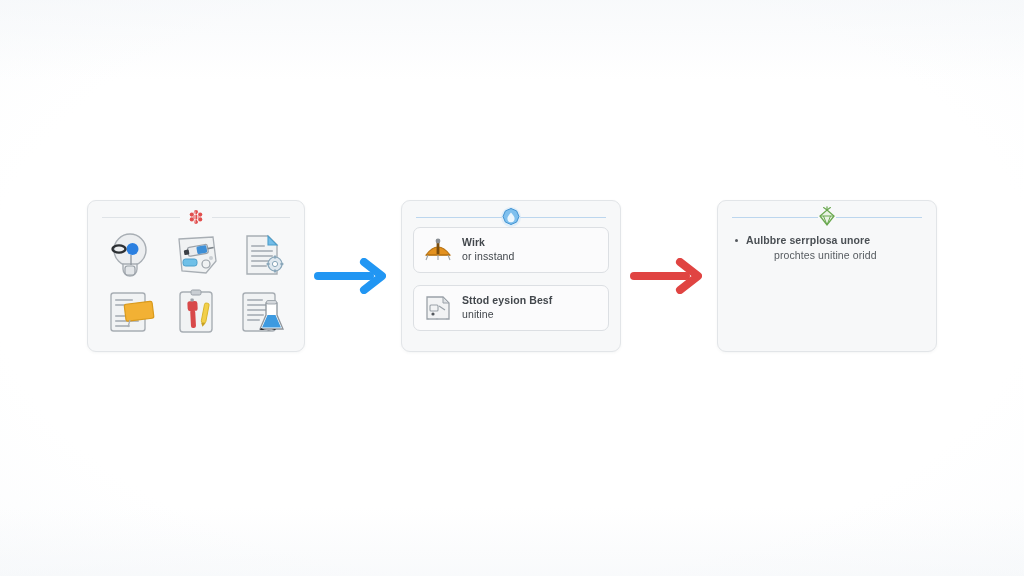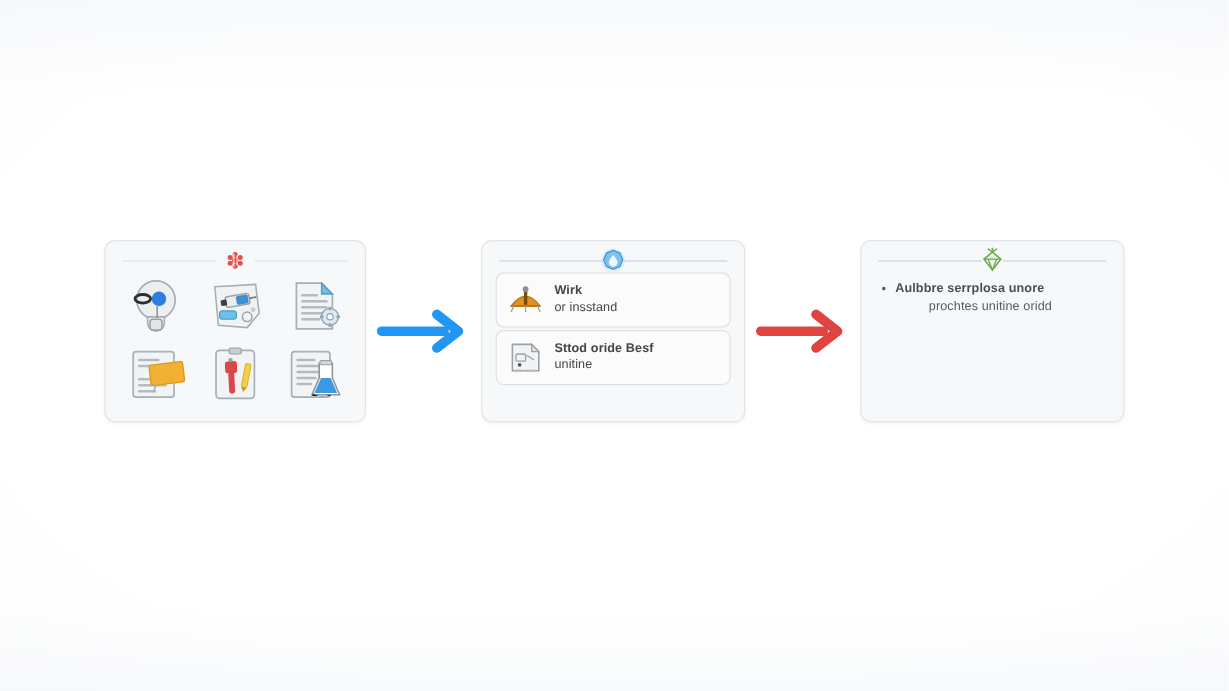--- a/index.html
+++ b/index.html
@@ -114,21 +114,21 @@
 
   
   #panel-steps {
     width: 220px;
     height: 152px;
   }
   .card-list {
     padding: 0 11px;
     display: flex;
     flex-direction: column;
-    gap: 2px;
+    gap: 12px;
   }
   .card {
     display: flex;
     align-items: center;
     gap: 9px;
     background: #fbfbfc;
     border: 1px solid #dcdfe3;
     border-radius: 7px;
     padding: 7px 9px;
     min-height: 38px;
@@ -365,21 +365,21 @@
               <rect x="6" y="11" width="8" height="6" rx="1" fill="none" stroke="#9aa1a8" stroke-width="1.1"></rect>
               <circle cx="9" cy="20" r="1.6" fill="#54585d"></circle>
               <path d="M15 12 l6 4" stroke="#9aa1a8" stroke-width="1.1"></path>
               <g fill="#b9bec3">
                 <rect x="5" y="24" width="7" height="2" rx="0.8"></rect>
                 <rect x="14" y="24" width="8" height="2" rx="0.8"></rect>
               </g>
             </svg>
           </div>
           <div class="card-text">
-            <span>Sttod oride Besf</span>
+            <span>Sttod eysion Besf</span>
             <span class="l2">unitine</span>
           </div>
         </div>
 
       </div>
     </div>
 
     <div class="arrow">
       <svg width="78" height="40" viewBox="0 0 78 40">
         <path d="M4 20 H56" stroke="#e04442" stroke-width="8" stroke-linecap="round"></path>

